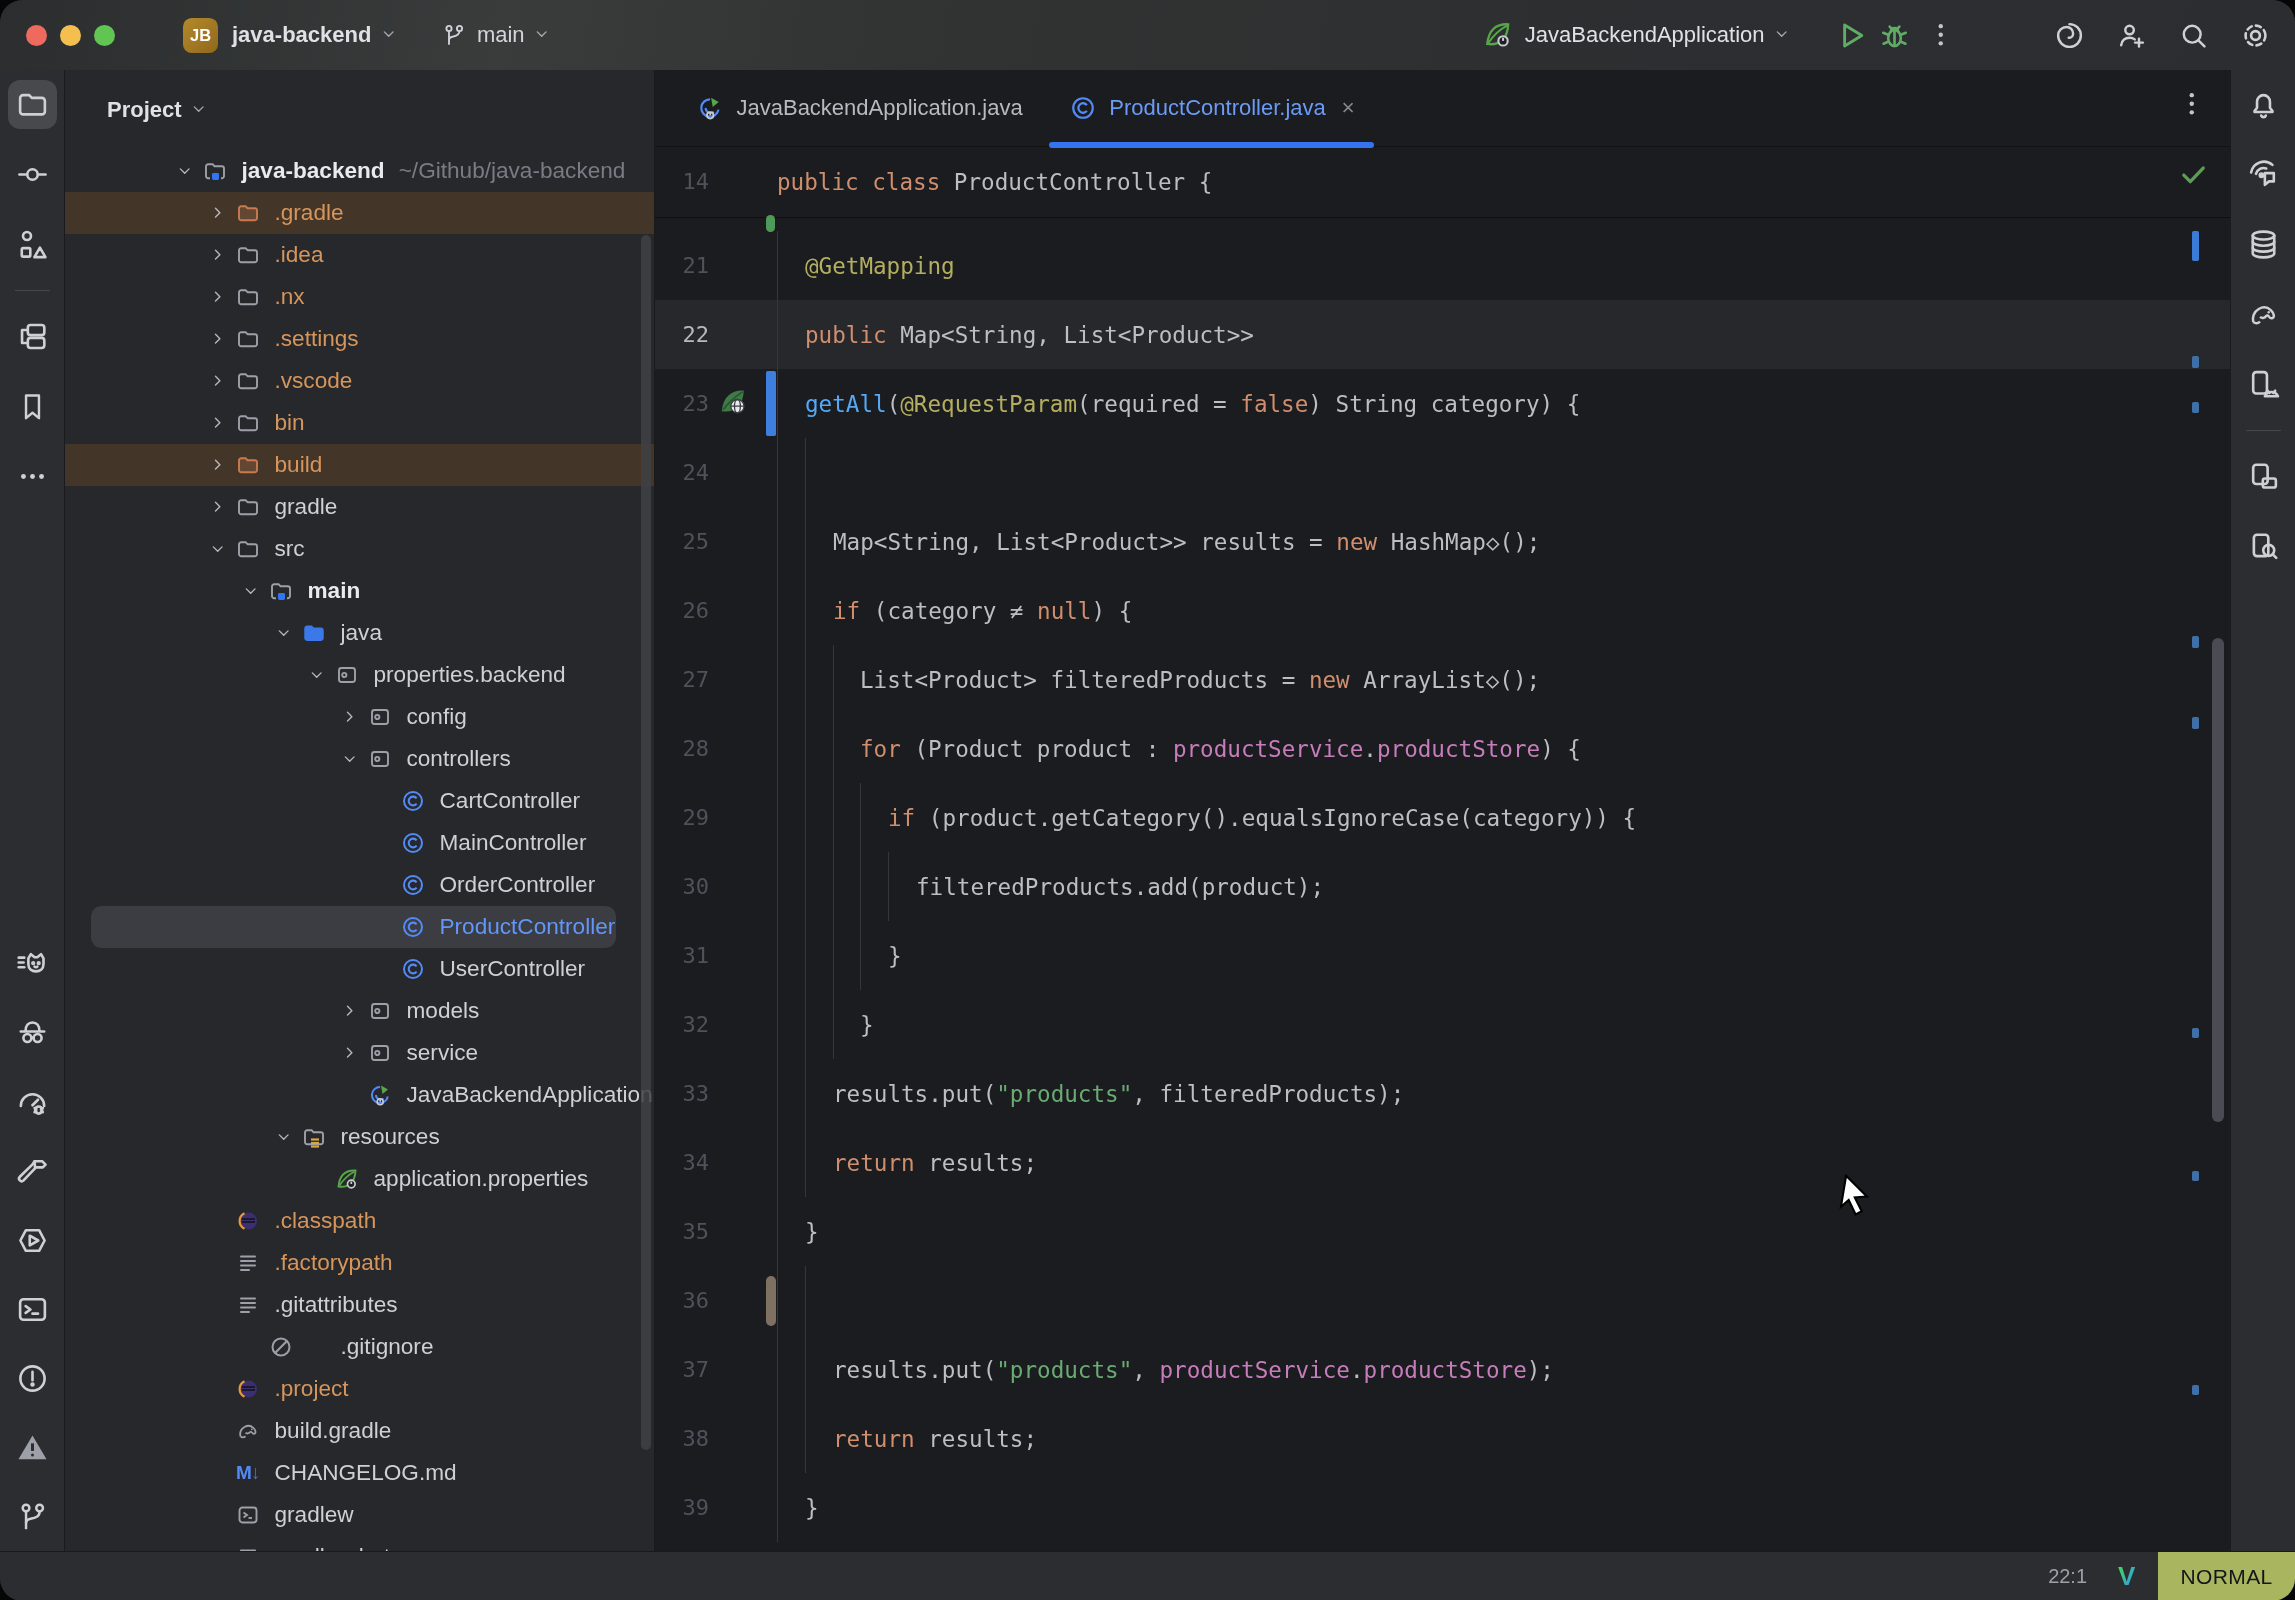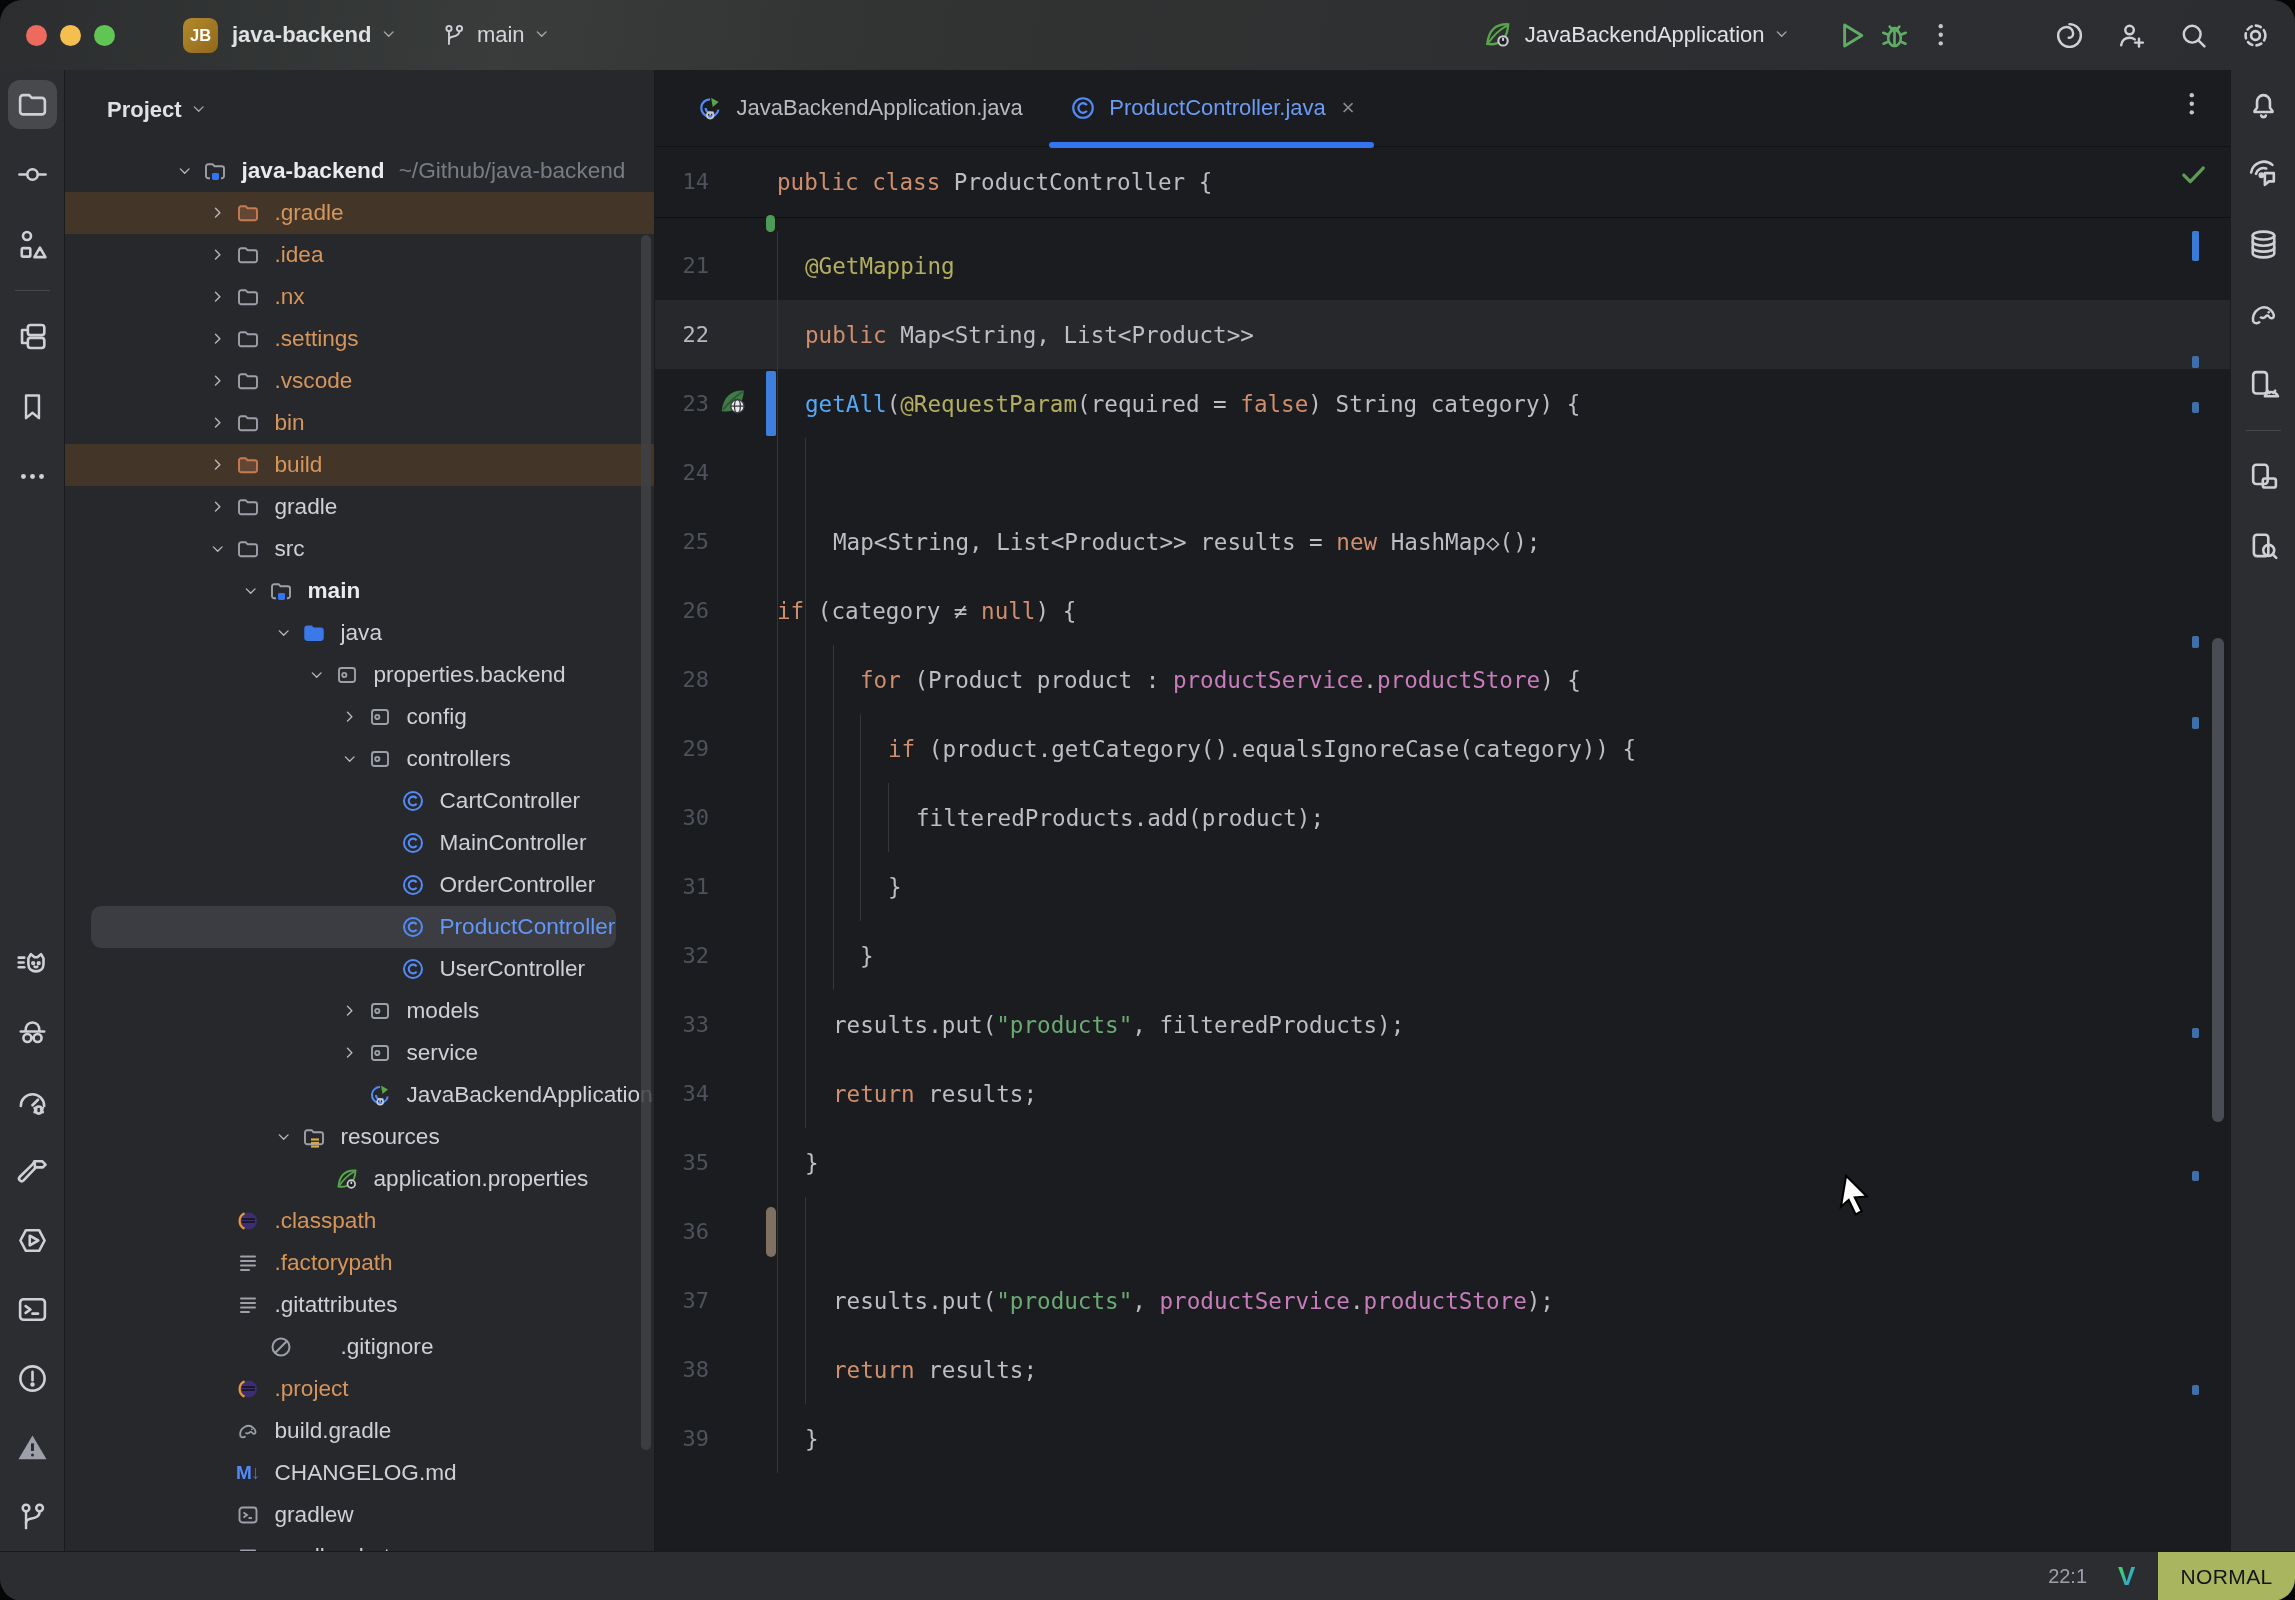--- a/index.html
+++ b/index.html
@@ -971,21 +971,34 @@
             </div>
             <div class="crow">
               <div class="gutter">
                 <span class="lnum">26</span>
               </div>
               <div class="codetext">
                 <div class="guides">
                   <div class="guide" style="left: 0px;"></div>
                   <div class="guide" style="left: 28px;"></div>
                 </div>
-                <span style="white-space: pre;"><span class="tok-kw">if</span><span class="tok-pl"> (category ≠ </span><span class="tok-kw">null</span><span class="tok-pl">) {</span></span>
+                <span style="padding-left: 56px; white-space: pre;"><span class="tok-kw">if</span><span class="tok-pl"> (category ≠ </span><span class="tok-kw">null</span><span class="tok-pl">) {</span></span>
+              </div>
+            </div>
+            <div class="crow">
+              <div class="gutter">
+                <span class="lnum">27</span>
+              </div>
+              <div class="codetext">
+                <div class="guides">
+                  <div class="guide" style="left: 0px;"></div>
+                  <div class="guide" style="left: 28px;"></div>
+                  <div class="guide" style="left: 56px;"></div>
+                </div>
+                <span style="padding-left: 83px; white-space: pre;"><span class="tok-pl">List&lt;Product&gt; filteredProducts = </span><span class="tok-kw">new</span><span class="tok-pl"> ArrayList◇();</span></span>
               </div>
             </div>
             <div class="crow">
               <div class="gutter">
                 <span class="lnum">28</span>
               </div>
               <div class="codetext">
                 <div class="guides">
                   <div class="guide" style="left: 0px;"></div>
                   <div class="guide" style="left: 28px;"></div>

